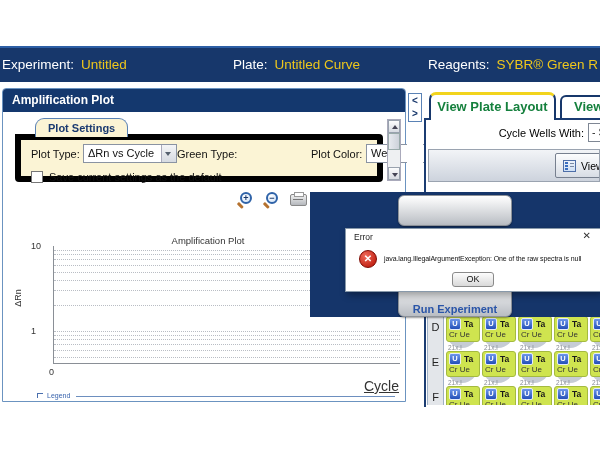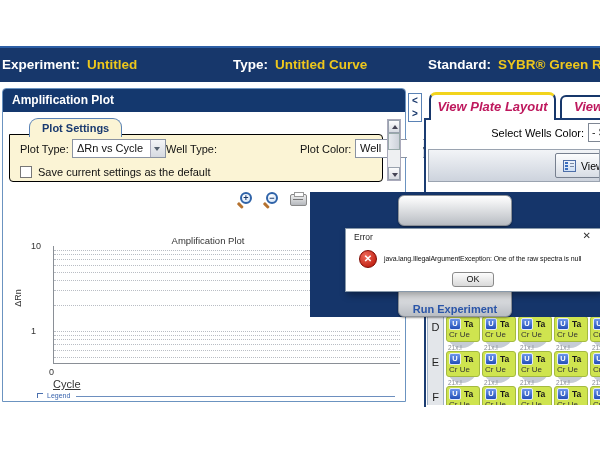--- a/index.html
+++ b/index.html
@@ -1,30 +1,30 @@
 <!DOCTYPE html>
 <html><head>
 <meta charset="utf-8">
 <style>
   html,body{margin:0;padding:0;background:#fff;}
   body{width:600px;height:450px;overflow:hidden;font-family:"Liberation Sans",sans-serif;position:relative;}
   #app{position:absolute;inset:0;background:#fff;}
 
   
   .top-bar{position:absolute;left:0;top:46px;width:600px;height:36px;background:#17376b;border-top:2px solid #2d5fa5;box-sizing:border-box;}
-  .top-item{position:absolute;top:9px;font-size:13.5px;font-weight:bold;color:#fff;white-space:nowrap;}
+  .top-item{position:absolute;top:9px;font-size:13.5px;font-weight:normal;color:#fff;white-space:nowrap;}
   .top-item .val{color:#eec71c;margin-left:7px;}
   .ti-exp{left:2px;} .ti-type{left:233px;} .ti-reag{left:428px;}
 
   
   .left-panel{position:absolute;left:2px;top:88px;width:404px;height:314px;background:#fff;border:1px solid #6b93c0;border-radius:4px 4px 0 0;box-sizing:border-box;}
   .panel-header{position:absolute;left:0;top:0;right:0;height:23px;background:#14386e;border-radius:3px 3px 0 0;color:#fff;font-size:12px;font-weight:bold;line-height:23px;padding-left:9px;}
-  .settings-wrap{position:absolute;left:6px;top:29px;right:22px;height:64px;padding-left:8px;}
+  .settings-wrap{position:absolute;left:12px;top:29px;right:22px;height:64px;padding-left:8px;}
   .settings-tab{position:absolute;left:20px;top:0;height:17px;padding:1px 12px 0;background:#fbf4d5;border:1px solid #5a82b5;border-bottom:none;border-radius:9px 9px 0 0;color:#1a3a70;font-size:11px;font-weight:bold;line-height:16px;z-index:2;}
-  .settings-box{position:absolute;left:0;top:16px;right:0;bottom:0;background:#fbf4d5;border:1px solid #000000;border-radius:0 4px 4px 4px;}
+  .settings-box{position:absolute;left:0;top:16px;right:0;bottom:0;background:#fbf4d5;border:6px solid #000000;border-radius:0 4px 4px 4px;}
   .set-label{position:absolute;top:8px;font-size:11px;color:#111;}
   .sel{position:absolute;top:4px;height:19px;background:#fff;border:1px solid #8a93a2;box-sizing:border-box;font-size:11px;line-height:17px;padding-left:4px;color:#111;}
   .sel .dd{position:absolute;right:0;top:0;bottom:0;width:14px;background:linear-gradient(#f4f5f7,#d6dae1);border-left:1px solid #aab;}
   .sel .dd:after{content:"";position:absolute;left:3px;top:7px;border-left:3.5px solid transparent;border-right:3.5px solid transparent;border-top:4px solid #55606e;}
   .checkbox-row{position:absolute;left:10px;top:31px;display:flex;align-items:center;gap:6px;font-size:11px;color:#111;}
   .checkbox{width:12px;height:12px;background:#fff;border:1px solid #777;box-sizing:border-box;}
   
   .vscroll{position:absolute;right:4px;top:30px;width:14px;height:62px;background:#eef0f2;border:1px solid #aab;box-sizing:border-box;}
   .vs-btn{position:absolute;left:0;right:0;height:13px;background:linear-gradient(#fbfcfd,#d7dbe2);border:1px solid #99a2ae;box-sizing:border-box;}
   .vs-up{top:0;} .vs-dn{bottom:0;}
@@ -43,33 +43,33 @@
   .printer:after{content:"";position:absolute;left:2px;top:4px;width:10px;height:1px;background:#777;}
 
   
   .chart-title{position:absolute;left:50px;top:146px;width:310px;text-align:center;font-size:9.5px;color:#333;}
   .plot-area{position:absolute;left:50px;top:157px;width:346px;height:117px;border-left:1px solid #8a8f96;border-bottom:1px solid #8a8f96;background:#fff;}
   .gridline{position:absolute;left:0;right:0;height:0;border-top:1px dotted #b9bdc4;}
   .ytick{position:absolute;width:18px;text-align:left;font-size:9px;color:#333;}
   .yt10{left:28px;top:152px;} .yt1{left:28px;top:237px;}
   .xtick{position:absolute;left:46px;top:278px;font-size:9px;color:#333;}
   .ylab{position:absolute;left:6px;top:204px;font-size:9px;color:#333;transform:rotate(-90deg);}
-  .xlab{position:absolute;left:50px;top:289px;width:346px;text-align:left;font-size:11px;color:#333;text-decoration:underline;}
+  .xlab{position:absolute;left:50px;top:289px;width:346px;text-align:right;font-size:14px;color:#333;text-decoration:underline;}
   .legend-row{position:absolute;left:34px;top:303px;right:10px;display:flex;align-items:center;font-size:7px;color:#3a64ad;}
   .legend-glyph{width:5px;height:4px;border-left:1.5px solid #4a6fae;border-top:1.5px solid #4a6fae;margin-right:4px;}
   .legend-line{flex:1;border-top:1px solid #6d8fbf;margin-left:6px;margin-top:1px;}
 
   
   .splitter{position:absolute;left:407px;top:90px;width:16px;height:315px;background:#fff;}
   .split-arrows{position:absolute;left:1px;top:3px;width:14px;height:29px;border:1px solid #5a82b5;background:#fff;box-sizing:border-box;text-align:center;}
   .split-arrows div{font-size:10px;font-weight:bold;color:#17376b;line-height:13px;}
 
   
   .right-body{position:absolute;left:424px;top:118px;width:180px;height:289px;background:#fff;border:2px solid #1b3c72;border-right:none;border-bottom:none;box-sizing:border-box;}
-  .tab{position:absolute;background:#fff;font-weight:bold;color:#be185d;text-align:center;box-sizing:border-box;font-style:italic;}
+  .tab{position:absolute;background:#fff;font-weight:bold;color:#15803d;text-align:center;box-sizing:border-box;}
   .tab-active{left:429px;top:92px;width:127px;height:28px;border:2px solid #17376b;border-bottom:none;border-top:3px solid #f2d41c;border-radius:7px 7px 0 0;font-size:13px;line-height:23px;z-index:3;}
   .tab-idle{left:560px;top:95px;width:60px;height:23px;border:2px solid #17376b;border-bottom:none;border-radius:6px 6px 0 0;font-size:13px;line-height:20px;text-align:left;padding-left:12px;z-index:1;}
   .select-wells-label{position:absolute;left:462px;top:127px;width:122px;text-align:right;font-size:11px;color:#000;}
   .select-wells-dd{position:absolute;left:588px;top:123px;width:40px;height:19px;background:#fff;border:1px solid #7f8794;box-sizing:border-box;font-size:10.5px;line-height:17px;padding-left:3px;color:#222;}
   .rp-toolbar{position:absolute;left:428px;top:149px;width:172px;height:33px;background:linear-gradient(#f2f4f7,#cdd3dd);border:1px solid #9aa3b0;box-sizing:border-box;overflow:hidden;}
   .tb-btn{position:absolute;top:3px;height:25px;background:linear-gradient(#fcfdfe,#d8dde5);border:1px solid #77808f;border-radius:2px;box-sizing:border-box;display:flex;align-items:center;gap:5px;padding:0 7px;font-size:10.5px;color:#000;white-space:nowrap;}
   .btn-show{left:4px;width:114px;} .btn-viewl{left:126px;width:90px;}
   .wells-icon{width:13px;height:13px;background:#fdfdfd;border:1px solid #8892a0;box-sizing:border-box;position:relative;flex:none;}
   .wells-icon:after{content:"";position:absolute;left:2px;top:2px;width:7px;height:7px;border-radius:50%;background:conic-gradient(#e09a00 0 50%,#c32414 50% 100%);}
   .viewl-icon{width:13px;height:12px;background:linear-gradient(#eef3fb,#cfe0f5);border:1px solid #4d6ea8;box-sizing:border-box;position:relative;flex:none;}
@@ -107,36 +107,36 @@
 </head>
 <body>
 
 <div id="app">
 
   <div class="top-bar">
     <div class="top-item ti-exp">
       <span>Experiment:</span><span class="val">Untitled</span>
     </div>
     <div class="top-item ti-type">
-      <span>Type:</span><span class="val">Untitled Curve</span>
+      <span>Plate:</span><span class="val">Untitled Curve</span>
     </div>
     <div class="top-item ti-reag">
-      <span>Standard:</span><span class="val">SYBR® Green R</span>
+      <span>Reagents:</span><span class="val">SYBR® Green R</span>
     </div>
   </div>
 
   <div class="left-panel">
     <div class="panel-header">Amplification Plot</div>
 
     <div class="settings-wrap">
       <div class="settings-tab">Plot Settings</div>
       <div class="settings-box">
         <span class="set-label" style="left:10px;">Plot Type:</span>
         <div class="sel" style="left:62px;width:94px;"><span>ΔRn vs Cycle</span><span class="dd"></span></div>
-        <span class="set-label" style="left:156px;">Well Type:</span>
+        <span class="set-label" style="left:156px;">Green Type:</span>
         <span class="set-label" style="left:290px;">Plot Color:</span>
         <div class="sel" style="left:345px;width:76px;"><span>Well</span><span class="dd"></span></div>
         <div class="checkbox-row">
           <span class="checkbox"></span>
           <span>Save current settings as the default</span>
         </div>
       </div>
     </div>
     <div class="vscroll">
       <div class="vs-btn vs-up"></div>
@@ -189,21 +189,21 @@
   <div class="splitter">
     <div class="split-arrows">
       <div>&lt;</div>
       <div>&gt;</div>
     </div>
   </div>
 
   <div class="right-body"></div>
   <div class="tab tab-active">View Plate Layout</div>
   <div class="tab tab-idle">View</div>
-  <div class="select-wells-label">Select Wells Color:</div>
+  <div class="select-wells-label">Cycle Wells With:</div>
   <div class="select-wells-dd">- S</div>
 
   <div class="rp-toolbar">
     <div class="tb-btn btn-viewl">
       <span class="viewl-icon"></span>
       <span>View L</span>
     </div>
   </div>
 
   <div class="plate">

